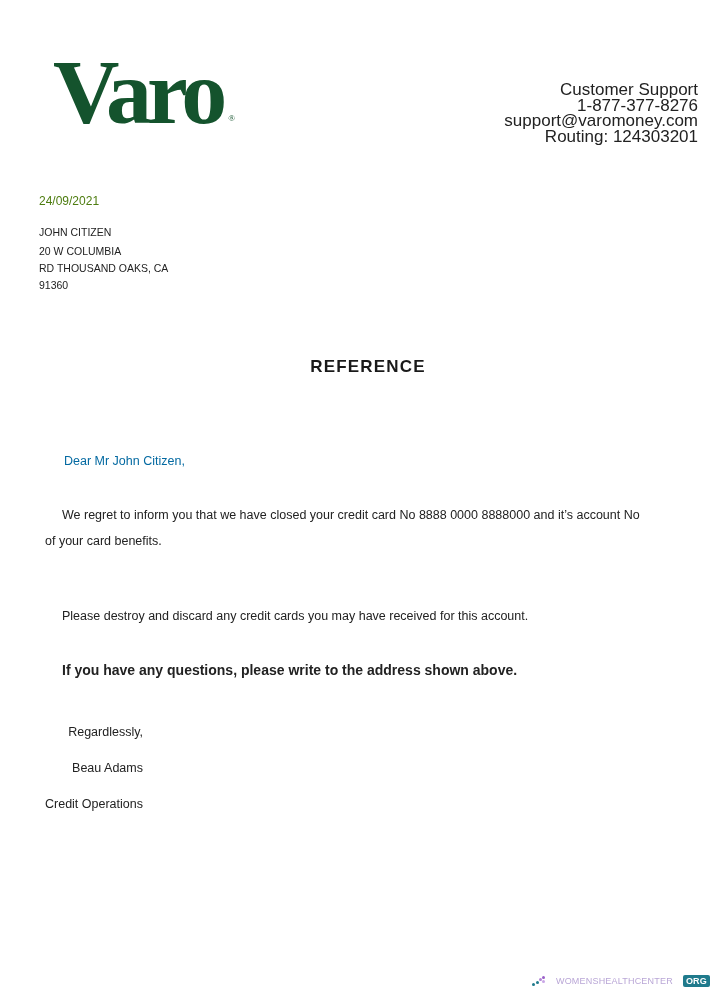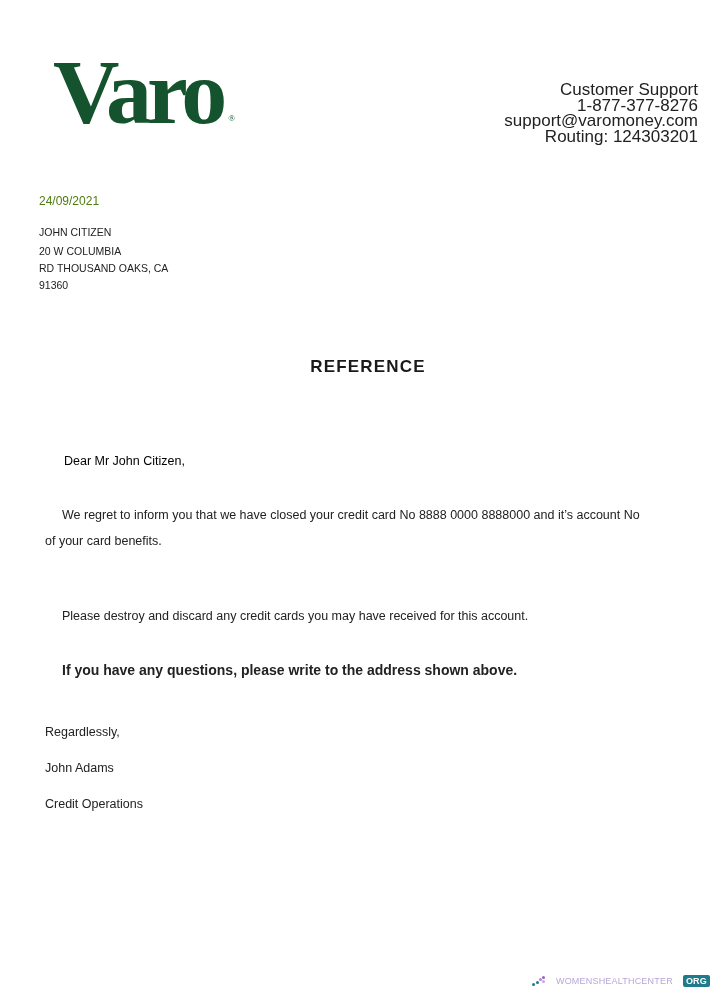--- a/index.html
+++ b/index.html
@@ -71,21 +71,21 @@
       font-size: 17px;
       font-weight: 700;
       letter-spacing: 1.2px;
       color: #1a1a1a;
     }
     .salutation {
       position: absolute;
       left: 64px;
       top: 454px;
       font-size: 12.5px;
-      color: #000000;
+      color: #0369a1;
     }
     .para1 {
       position: absolute;
       left: 45px;
       top: 502px;
       width: 660px;
       font-size: 12.5px;
       line-height: 26px;
       color: #222;
     }
@@ -105,20 +105,21 @@
       color: #222;
       font-weight: bold;
     }
     .closing {
       position: absolute;
       left: 45px;
       top: 714px;
       font-size: 12.5px;
       line-height: 36px;
       color: #222;
+      text-align: right;
     }
     .watermark {
       position: absolute;
       right: 10px;
       top: 975px;
       display: flex;
       align-items: center;
       gap: 10px;
       font-size: 9px;
       color: #b9a6d6;
@@ -173,21 +174,21 @@
   <div class="indent">We regret to inform you that we have closed your credit card No 8888 0000 8888000 and it’s account No</div>
   <div>of your card benefits.</div>
 </div>
 
 <div class="para2">Please destroy and discard any credit cards you may have received for this account.</div>
 
 <div class="para3">If you have any questions, please write to the address shown above.</div>
 
 <div class="closing">
   <div>Regardlessly,</div>
-  <div>John Adams</div>
+  <div>Beau Adams</div>
   <div>Credit Operations</div>
 </div>
 
 <div class="watermark">
   <div class="dots">
     <span style="left:0;top:8px;background:#1f7a8c;"></span>
     <span style="left:4px;top:6px;background:#1f7a8c;"></span>
     <span style="left:7px;top:3px;background:#b084d6;"></span>
     <span style="left:10px;top:1px;background:#9a5fc8;"></span>
     <span style="left:10px;top:5px;background:#c9a6e6;"></span>

